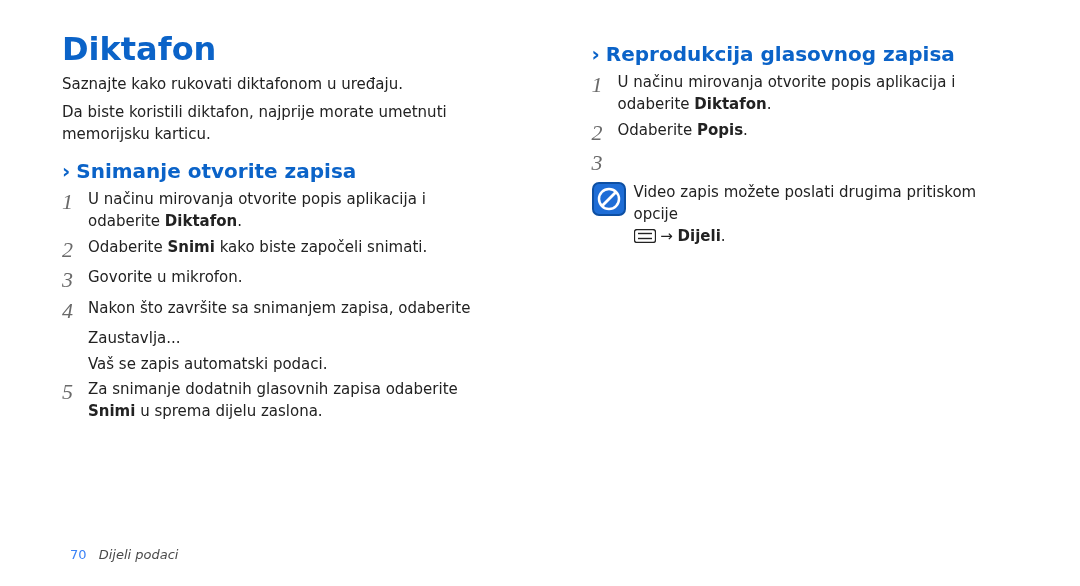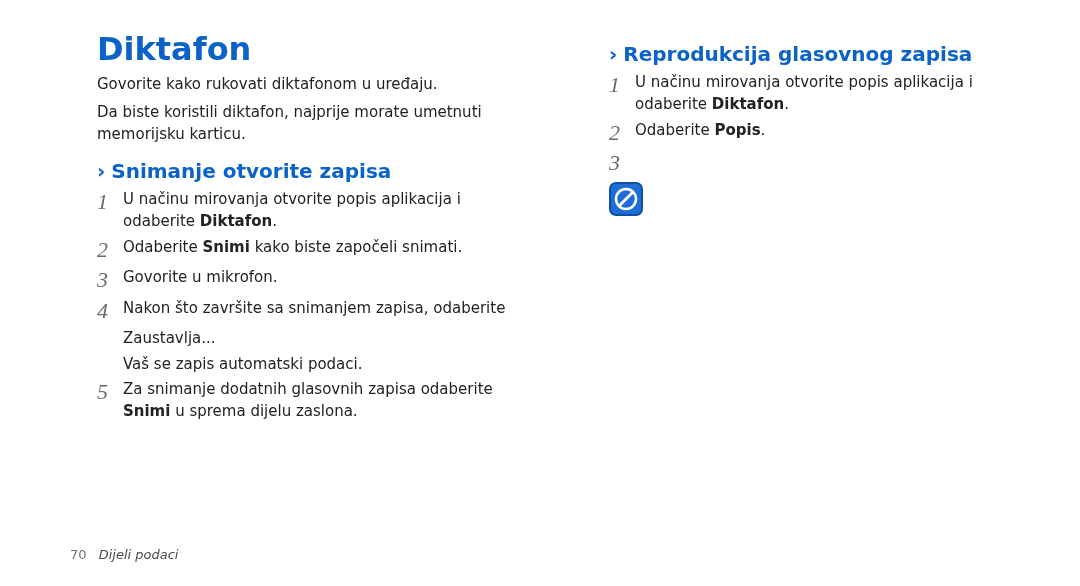--- a/index.html
+++ b/index.html
@@ -7,21 +7,21 @@
     padding: 0;
     width: 1080px;
     height: 586px;
     font-family: "DejaVu Sans", "Arial", sans-serif;
     color: #222;
     background: #fff;
     position: relative;
   }
   .page {
     box-sizing: border-box;
-    padding: 30px 55px 0 97px;
+    padding: 30px 55px 0 62px;
     display: flex;
     gap: 96px;
     height: 530px;
   }
   .col {
     flex: 1;
     min-width: 0;
   }
   h1.title {
     color: #0b63c8;
@@ -103,31 +103,31 @@
     position: absolute;
     left: 70px;
     bottom: 24px;
     font-size: 13px;
     color: #4a4a4a;
     font-style: italic;
   }
   .footer .pgnum {
     font-style: normal;
     margin-right: 8px;
-    color: #737373;
+    color: #3b82f6;
   }
 </style>
 </head>
 <body>
 
 <div class="page">
 
   <div class="col">
     <h1 class="title">Diktafon</h1>
-    <p class="para">Govorite kako rukovati diktafonom u uređaju.</p>
+    <p class="para">Saznajte kako rukovati diktafonom u uređaju.</p>
     <p class="para">Da biste koristili diktafon, najprije morate umetnuti memorijsku karticu.</p>
 
     <div class="sub">
       <span class="chev">›</span><span>Snimanje otvorite zapisa</span>
     </div>
 
     <div class="step">
       <span class="num">1</span>
       <span class="txt">
         <span>U načinu mirovanja otvorite popis aplikacija i odaberite </span><b>Diktafon</b><span>.</span>
@@ -187,20 +187,30 @@
     </div>
 
     <div class="note-row">
       <span class="note-icon">
         <svg width="34" height="34" viewBox="0 0 34 34">
           <rect x="1" y="1" width="32" height="32" rx="6" ry="6" fill="#1e6dd6" stroke="#0d4fa3" stroke-width="2"></rect>
           <circle cx="17" cy="17" r="10" fill="none" stroke="#fff" stroke-width="2.5"></circle>
           <line x1="10" y1="24" x2="24" y2="10" stroke="#fff" stroke-width="2.8"></line>
         </svg>
       </span>
+      <span class="txt">
+        <span>Video zapis možete poslati drugima pritiskom opcije</span><br>
+        <span class="menu-glyph">
+          <svg width="22" height="14" viewBox="0 0 22 14">
+            <rect x="0.5" y="0.5" width="21" height="13" rx="2.5" fill="#fff" stroke="#222" stroke-width="1.3"></rect>
+            <line x1="4" y1="4.5" x2="18" y2="4.5" stroke="#222" stroke-width="1.4"></line>
+            <line x1="4" y1="9.5" x2="18" y2="9.5" stroke="#222" stroke-width="1.4"></line>
+          </svg>
+        </span><span> → </span><b>Dijeli</b><span>.</span>
+      </span>
     </div>
   </div>
 </div>
 
 <div class="footer">
   <span class="pgnum">70</span>
   <span>Dijeli podaci</span>
 </div>
 
 </body></html>

